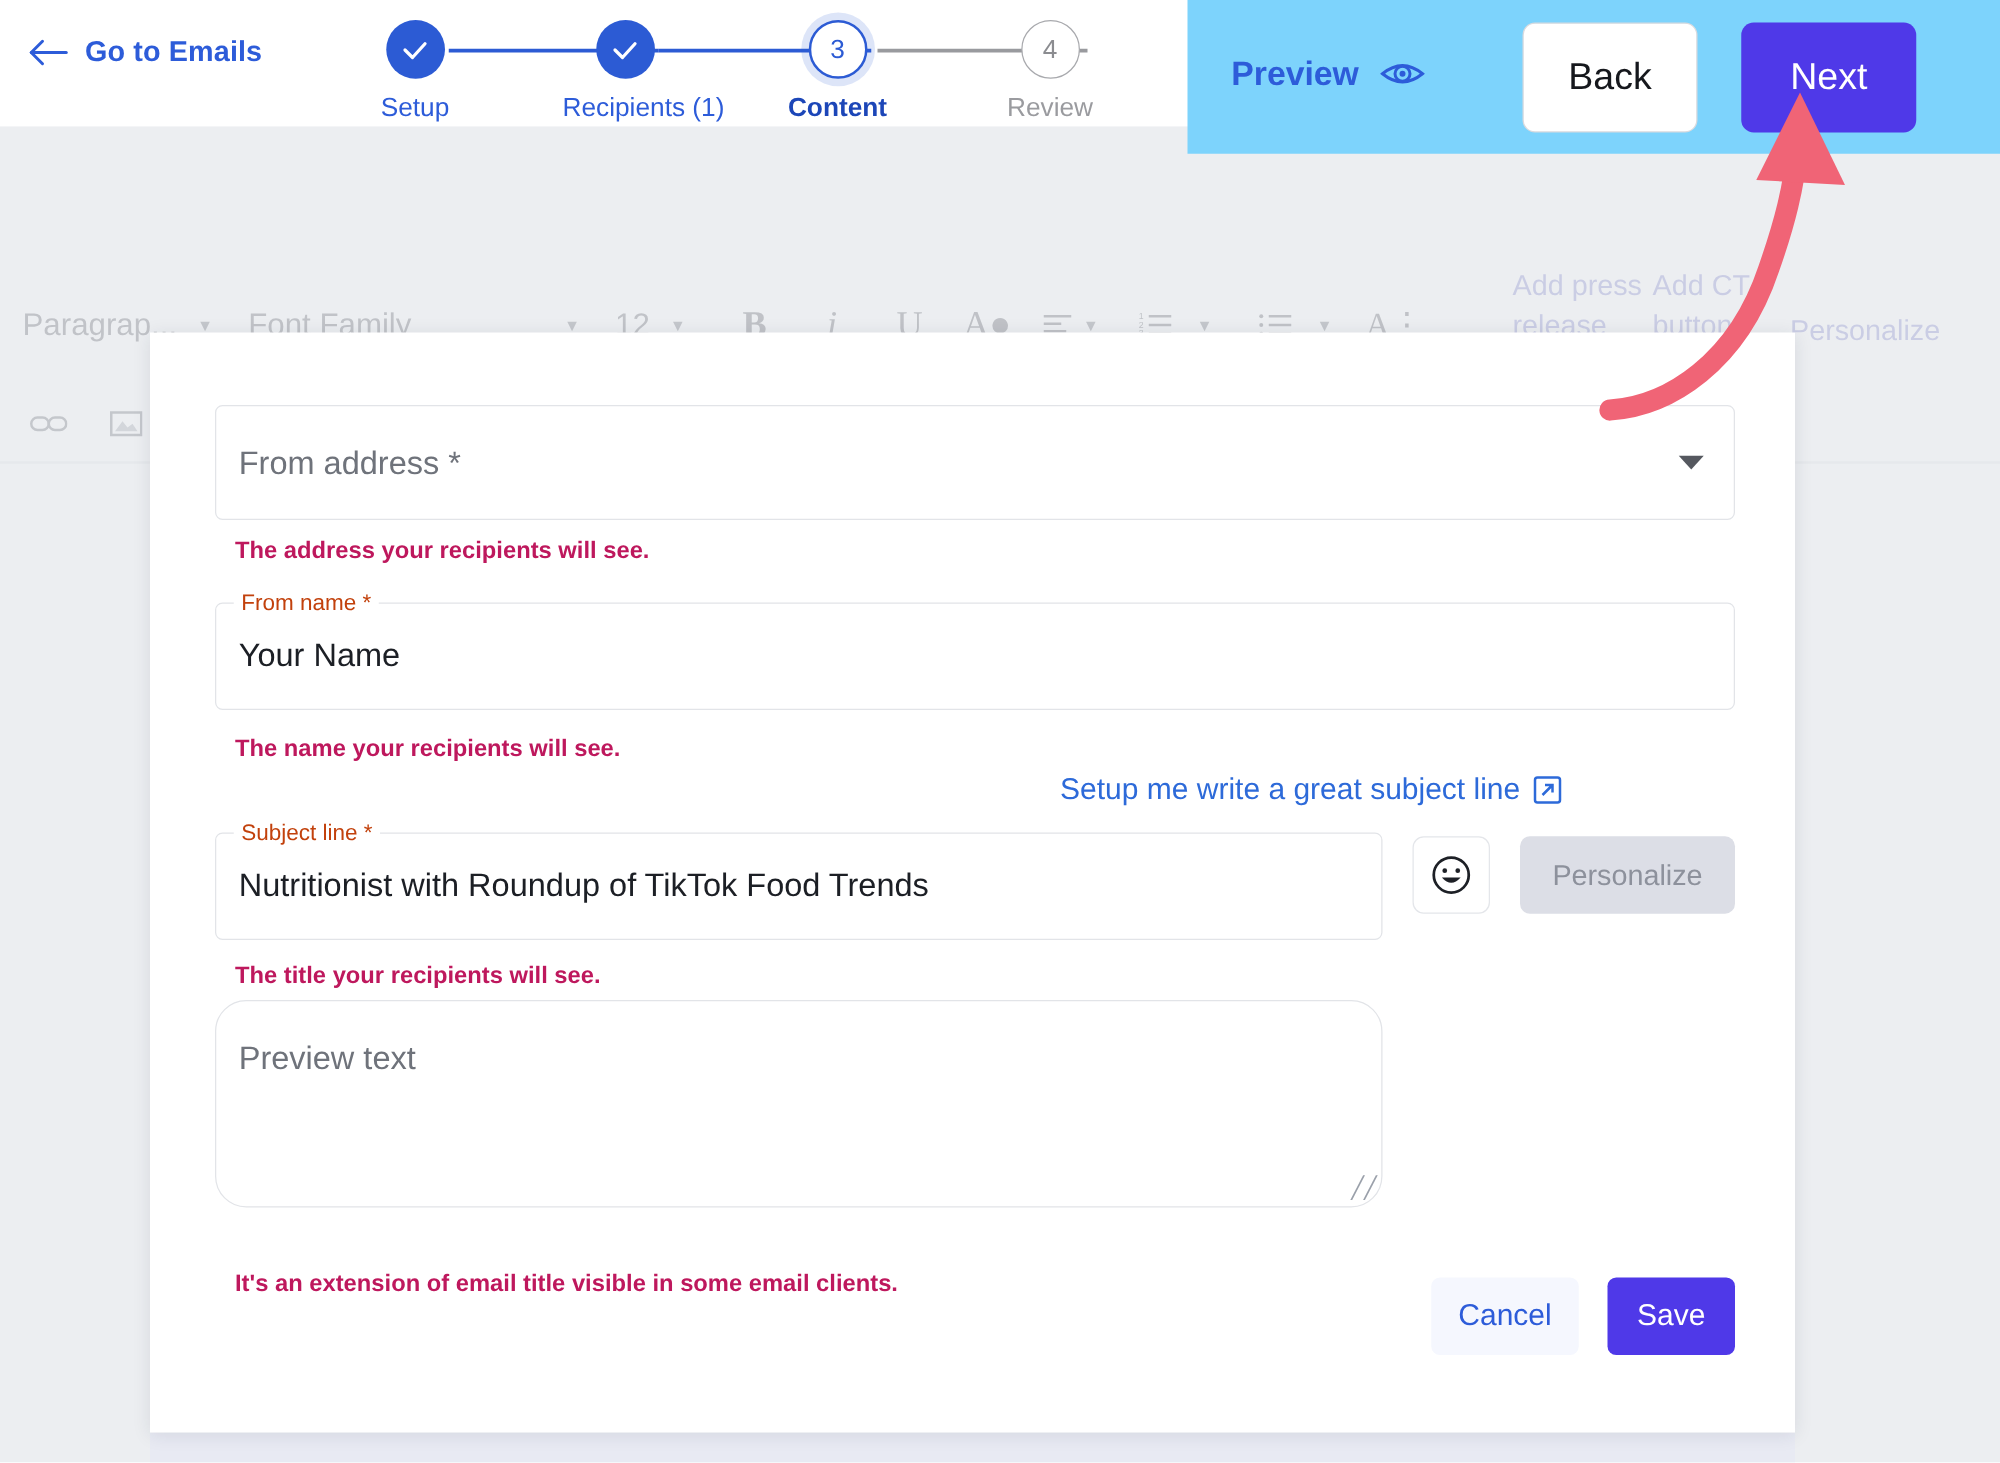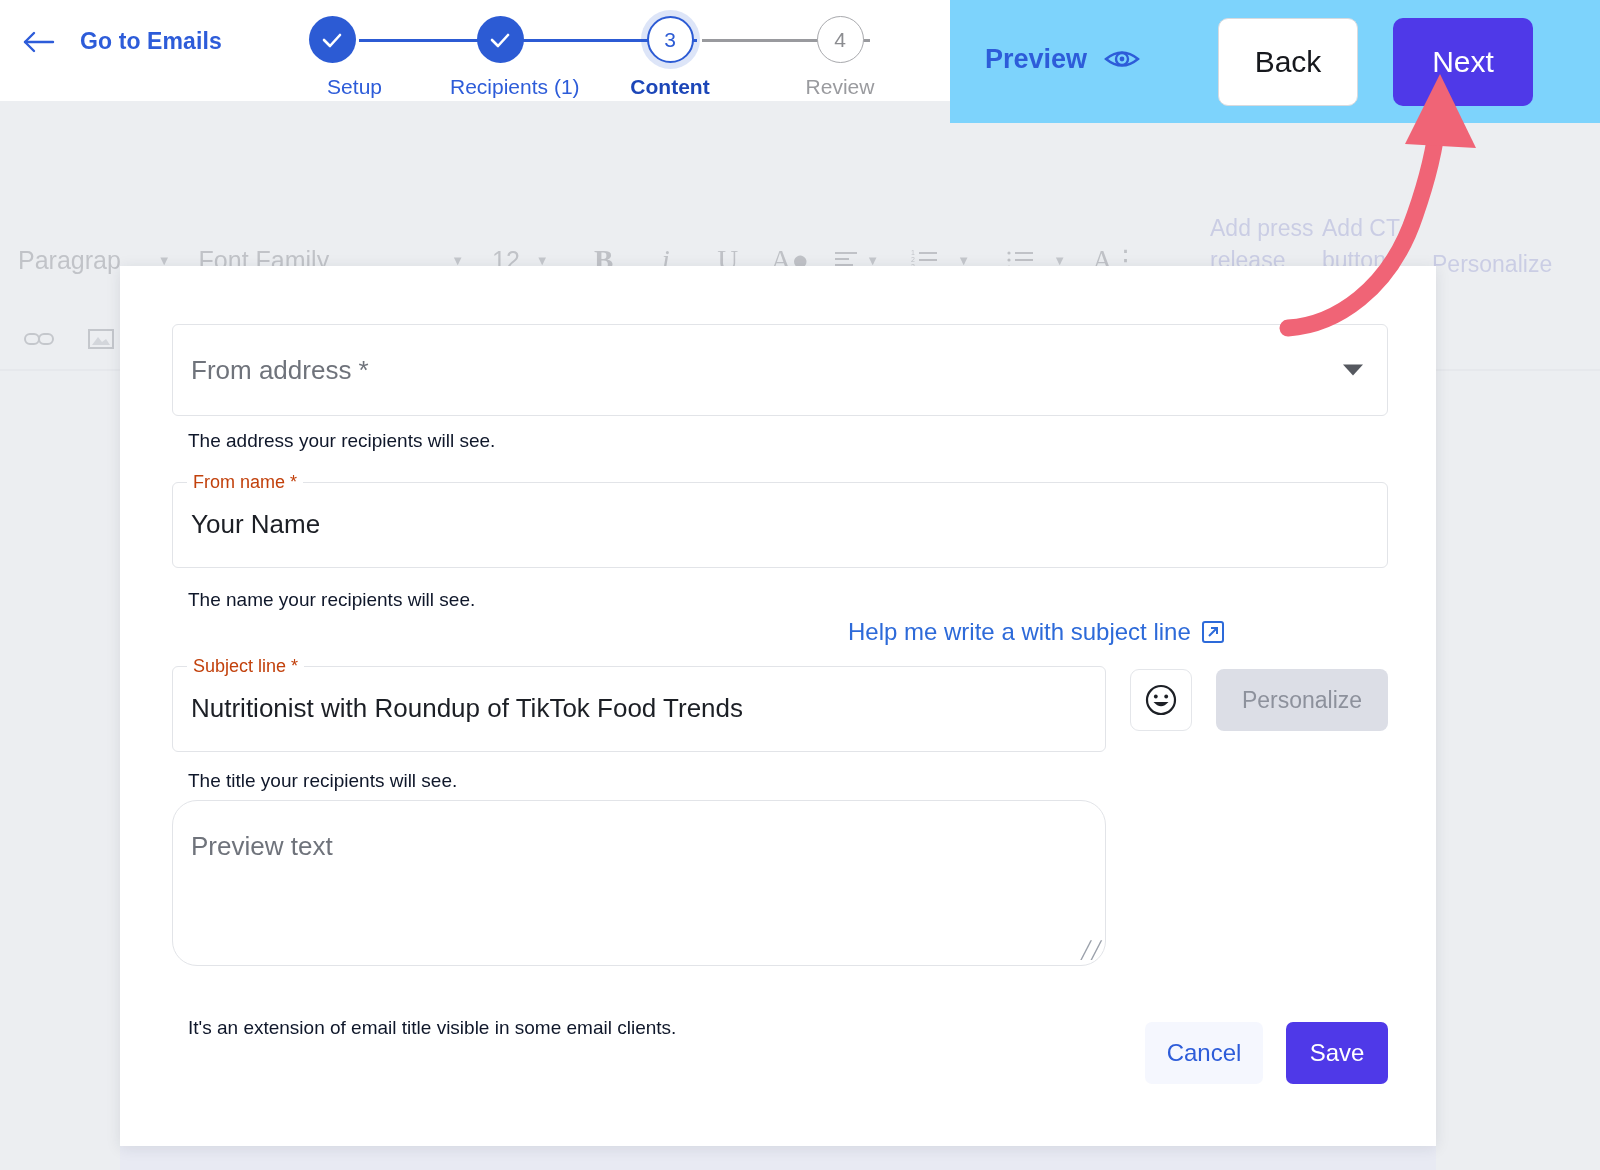--- a/index.html
+++ b/index.html
@@ -11,21 +11,21 @@
   }
   #root { position: relative; width: 1600px; height: 1170px; }
 
   
   .header {
     position: absolute; left: 0; top: 0; width: 1600px; height: 101px;
     background: #ffffff; z-index: 40;
   }
   .go-back {
     position: absolute; left: 22px; top: 28px;
-    display: flex; align-items: center; gap: 24px;
+    display: flex; align-items: center; gap: 12px;
     color: #2b5bd7; cursor: pointer;
   }
   .go-back .arrow { width: 34px; height: 24px; display: block; }
   .go-back .lbl { font-size: 23px; font-weight: 600; letter-spacing: .1px; color: #2d5cd9; }
 
   
   .stepper { position: absolute; left: 282px; top: 8px; width: 670px; height: 88px; }
   .step-line {
     position: absolute; height: 3px; top: 31px;
   }
@@ -114,21 +114,21 @@
   }
   .field-label-float {
     position: absolute; font-size: 18px; color: #c2410c; background: #fff;
     padding: 0 6px; left: 14px; top: -11px;
   }
 
   .outlined {
     position: absolute; border: 1.5px solid #e2e4e8; border-radius: 6px; background: #fff;
   }
   .helper {
-    position: absolute; font-size: 19px; color: #0f172a;
+    position: absolute; font-size: 19px; color: #be185d; font-weight: bold;
   }
   .value-text { position: absolute; font-size: 26px; color: #1c1f25; }
   .placeholder-text { position: absolute; font-size: 26px; color: #6f737b; }
 
   
   .from-address { left: 52px; top: 58px; width: 1216px; height: 92px; }
   .sel-caret {
     position: absolute; right: 24px; top: 50%; transform: translateY(-50%);
     width: 0; height: 0; border-left: 10px solid transparent;
     border-right: 10px solid transparent; border-top: 11px solid #55585f;
@@ -337,21 +337,21 @@
     </div>
     <div class="helper" style="left:68px; top:164px;">The address your recipients will see.</div>
 
     <div class="outlined from-name">
       <span class="field-label-float">From name *</span>
       <span class="value-text" style="left:18px; top:26px;">Your Name</span>
     </div>
     <div class="helper" style="left:68px; top:323px;">The name your recipients will see.</div>
 
     <div class="help-link">
-      <span class="hl-txt">Help me write a with subject line</span>
+      <span class="hl-txt">Setup me write a great subject line</span>
       <svg width="24" height="24" viewBox="0 0 24 24">
         <rect x="2" y="2" width="20" height="20" rx="2" fill="none" stroke="#2d6ad9" stroke-width="2"></rect>
         <path d="M8 16 L16 8 M10 8 h6 v6" fill="none" stroke="#2d6ad9" stroke-width="2"></path>
       </svg>
     </div>
 
     <div class="outlined subject">
       <span class="field-label-float">Subject line *</span>
       <span class="value-text" style="left:18px; top:26px;">Nutritionist with Roundup of TikTok Food Trends</span>
     </div>
@@ -387,21 +387,21 @@
         </g>
       </svg>
       <span class="lbl">Go to Emails</span>
     </div>
 
     <div class="stepper">
       <div class="step-line done" style="left:77px; width:168px;"></div>
       <div class="step-line done" style="left:245px; width:170px;"></div>
       <div class="step-line todo" style="left:420px; width:168px;"></div>
 
-      <div class="step" style="left:0px;text-align:right;">
+      <div class="step" style="left:0px;">
         <div class="circ filled">
           <svg width="26" height="26" viewBox="0 0 26 26">
             <polyline points="5,13 11,19 21,8" fill="none" stroke="#ffffff" stroke-width="2.6" stroke-linecap="round" stroke-linejoin="round"></polyline>
           </svg>
         </div>
         <div class="st-label blue">Setup</div>
       </div>
 
       <div class="step" style="left:168px;">
         <div class="circ filled">

